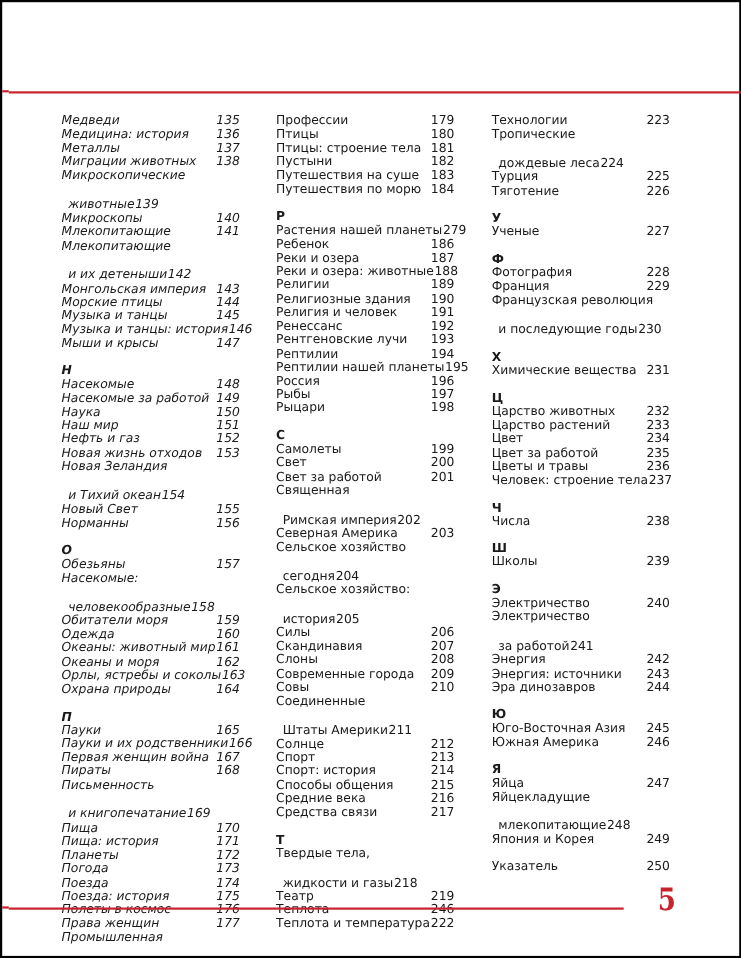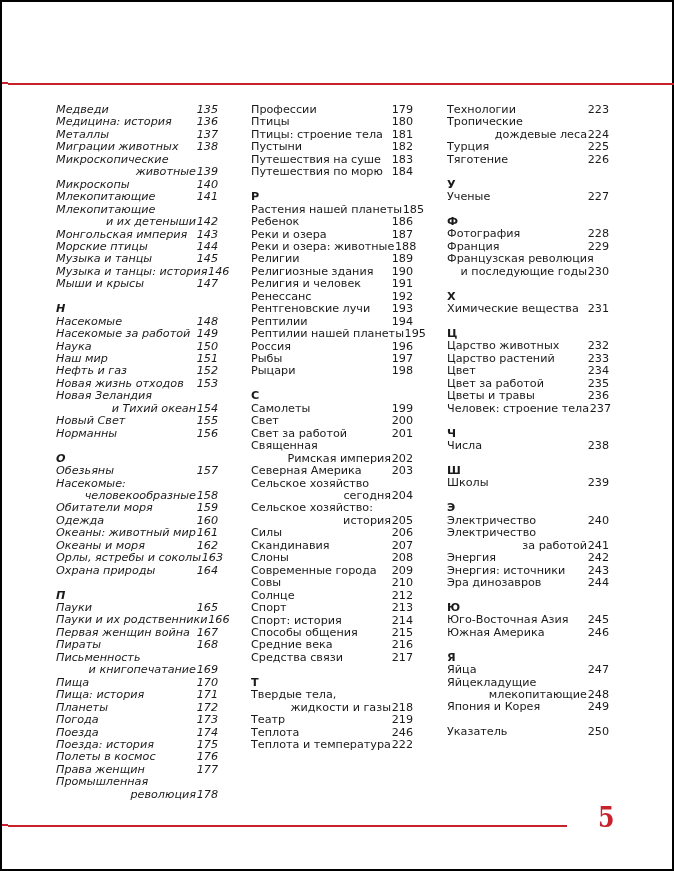--- a/index.html
+++ b/index.html
@@ -14,21 +14,21 @@
   .col { position: absolute; top: 102px; width: 162px; font-size: 11.2px; line-height: 12.45px; }
   .col1 { left: 54px; font-style: italic; }
   .col2 { left: 249px; }
   .col3 { left: 445px; }
   .section { margin-bottom: 12.45px; }
   .letter { font-weight: bold; height: 12.45px; }
   .entry { display: flex; justify-content: space-between; }
   .entry .title { white-space: nowrap; }
   .entry .num { width: 22px; text-align: right; flex-shrink: 0; }
   .entry-wrap .line1 { white-space: nowrap; }
-  .entry-wrap .line2 { display: flex; justify-content: flex-end; padding-left: 6px; }
+  .entry-wrap .line2 { display: flex; justify-content: flex-start; padding-left: 6px; margin-top: 14px; }
   .entry-wrap .line2 .num { width: 22px; text-align: right; }
 </style>
 </head>
 <body>
 
 <div class="page">
   <div class="rule-top-tick"></div>
   <div class="rule-top"></div>
 
   <div class="col col1">
@@ -262,21 +262,21 @@
         </div>
         <div class="entry">
           <span class="title">Путешествия по морю</span>
           <span class="num">184</span>
         </div>
       </div>
       <div class="section">
         <div class="letter">Р</div>
         <div class="entry">
           <span class="title">Растения нашей планеты</span>
-          <span class="num">185</span>
+          <span class="num">279</span>
         </div>
         <div class="entry">
           <span class="title">Ребенок</span>
           <span class="num">186</span>
         </div>
         <div class="entry">
           <span class="title">Реки и озера</span>
           <span class="num">187</span>
         </div>
         <div class="entry">
@@ -375,20 +375,27 @@
           <span class="title">Слоны</span>
           <span class="num">208</span>
         </div>
         <div class="entry">
           <span class="title">Современные города</span>
           <span class="num">209</span>
         </div>
         <div class="entry">
           <span class="title">Совы</span>
           <span class="num">210</span>
+        </div>
+        <div class="entry-wrap">
+          <div class="line1">Соединенные</div>
+          <div class="line2">
+            <span>Штаты Америки</span>
+            <span class="num">211</span>
+          </div>
         </div>
         <div class="entry">
           <span class="title">Солнце</span>
           <span class="num">212</span>
         </div>
         <div class="entry">
           <span class="title">Спорт</span>
           <span class="num">213</span>
         </div>
         <div class="entry">

